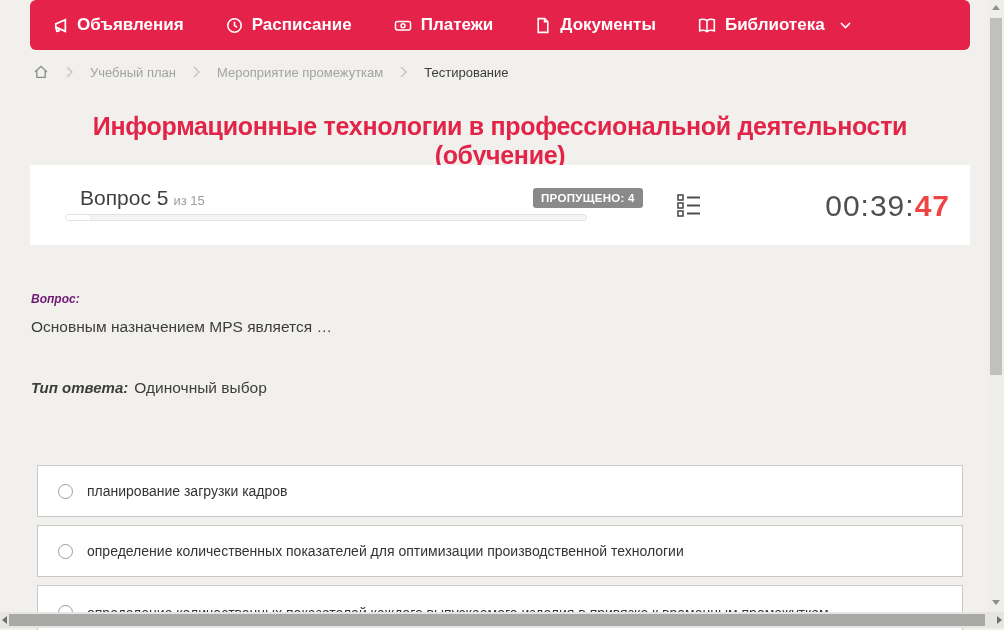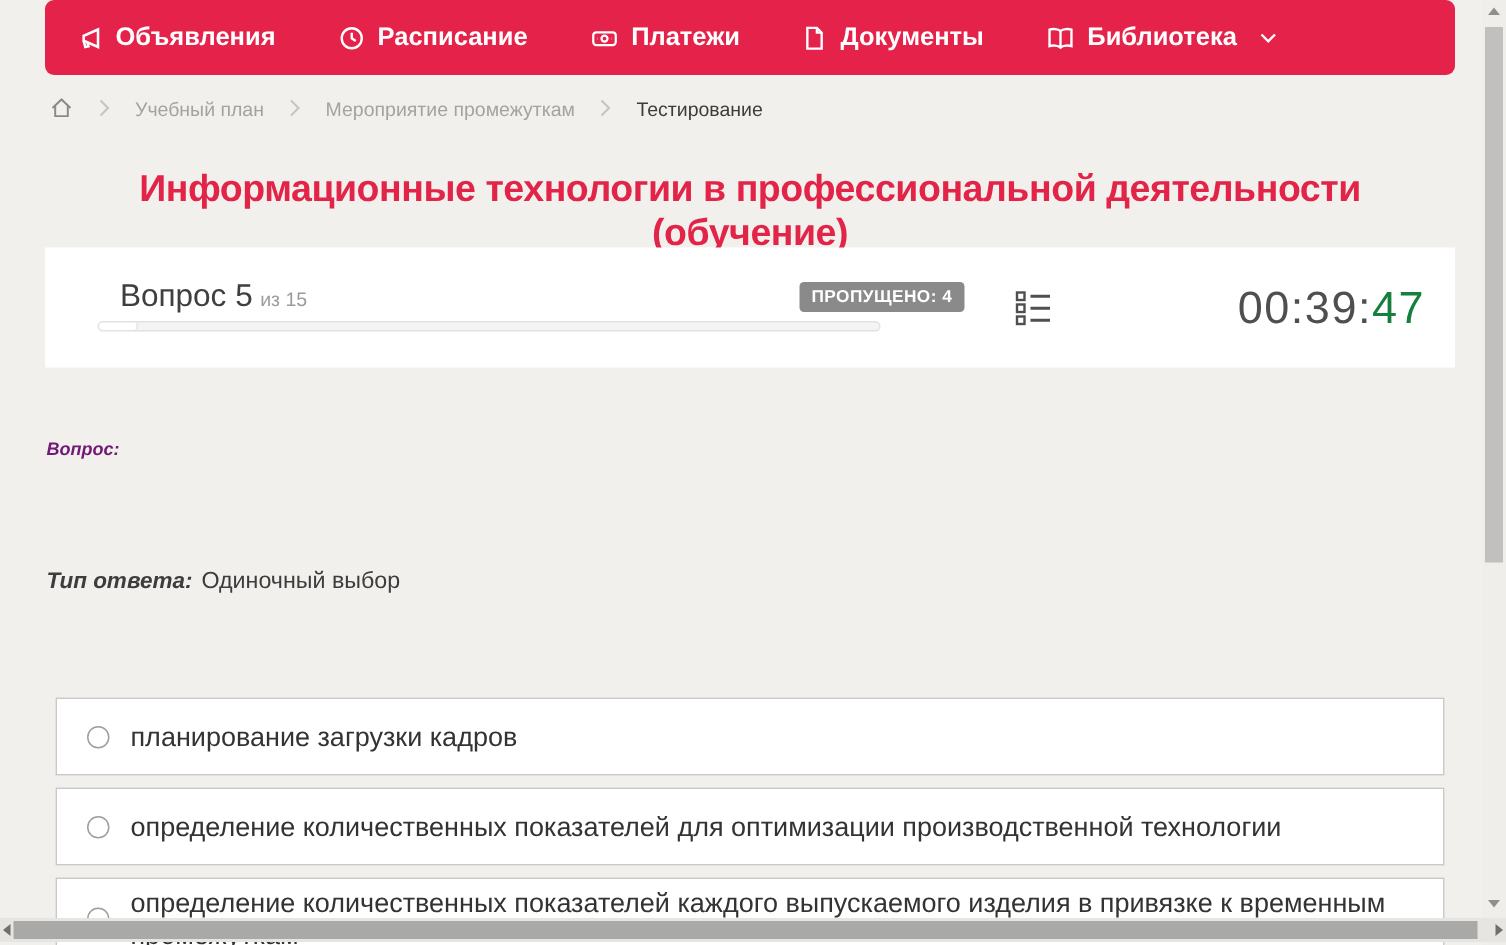--- a/index.html
+++ b/index.html
@@ -33,36 +33,36 @@
   .q-badge { position:absolute; left:465px; top:23px; background:#8a8a8a; color:#fff;
              font-size:11.5px; font-weight:bold; padding:4px 8px; border-radius:3px;
              letter-spacing:0.3px;margin-left:38px; }
   .q-progress { position:absolute; left:35px; top:49px; width:522px; height:7px;
                 background:#f4f4f4; border:1px solid #e2e2e2; border-radius:4px; overflow:hidden; }
   .q-progress-fill { width:26px; height:100%; background:#ffffff; border-right:1px solid #e2e2e2;
                      border-radius:4px; }
   .q-list-btn { position:absolute; left:646px; top:27px; width:26px; height:26px; cursor:pointer; color:#4f4f4f; }
   .q-timer { position:absolute; right:20px; top:24px; font-size:30px; font-weight:300;
              color:#4f4f4f; letter-spacing:1px; }
-  .q-timer .sec { color:#15803d; }
+  .q-timer .sec { color:#ef4444;font-weight:bold; }
 
   
   .q-label { position:absolute; left:31px; font-size:12px; font-weight:bold;
              font-style:italic; color:#701a75; }
   .q-text  { position:absolute; left:31px; font-size:15.5px; color:#3d3d3d; }
   .type-row { position:absolute; left:31px; top:379px; font-size:15px; color:#3d3d3d; }
   .type-row b { font-style:italic; }
   .type-row .type-val { margin-left:6px; font-size:15.5px; }
 
   
   .option { position:absolute; left:37px; width:926px; height:52px; background:#fff;
             border:1px solid #c9c9c9; display:flex; align-items:center; cursor:pointer; }
   .radio { width:15px; height:15px; border:1px solid #9e9e9e; border-radius:50%;
            background:#fff; margin-left:20px; flex:0 0 auto; }
-  .option-text { margin-left:14px; font-size:18px; color:#333; }
+  .option-text { margin-left:14px; font-size:14px; color:#333; }
 
   
   .v-scrollbar { position:absolute; right:0; top:0; width:16px; height:630px; background:#f0eeea; }
   .v-thumb { position:absolute; left:2px; top:18px; width:12px; height:357px; background:#c1c0be; }
   .arrow { position:absolute; width:0; height:0; }
   .v-up   { left:4px; top:5px;  border-left:4px solid transparent; border-right:4px solid transparent; border-bottom:5px solid #8f8f8f; }
   .v-down { left:4px; top:600px; border-left:4px solid transparent; border-right:4px solid transparent; border-top:5px solid #8f8f8f; }
   .h-scrollbar { position:absolute; left:0; top:612px; width:1004px; height:16px; background:#e7e5e1; }
   .h-thumb { position:absolute; left:9px; top:2px; width:976px; height:12px; background:#a9a9a7; }
   .h-left  { left:2px; top:4px; border-top:4px solid transparent; border-bottom:4px solid transparent; border-right:5px solid #6f6f6f; }
@@ -171,20 +171,21 @@
         <rect x="2" y="19" width="5" height="5"></rect>
         <path d="M11 5.5 L24 5.5 M11 13.5 L24 13.5 M11 21.5 L24 21.5" stroke-width="2"></path>
       </svg>
     </div>
     <div class="q-timer">
       <span>00:39:</span><span class="sec">47</span>
     </div>
   </div>
 
   <div class="q-label" style="top:292px;">Вопрос:</div>
+  <div class="q-text" style="top:318px;">Основным назначением MPS является …</div>
   <div class="type-row">
     <b>Тип ответа:</b><span class="type-val">Одиночный выбор</span>
   </div>
 
   <div class="option" style="top:465px;">
     <span class="radio"></span>
     <span class="option-text">планирование загрузки кадров</span>
   </div>
   <div class="option" style="top:525px;">
     <span class="radio"></span>

